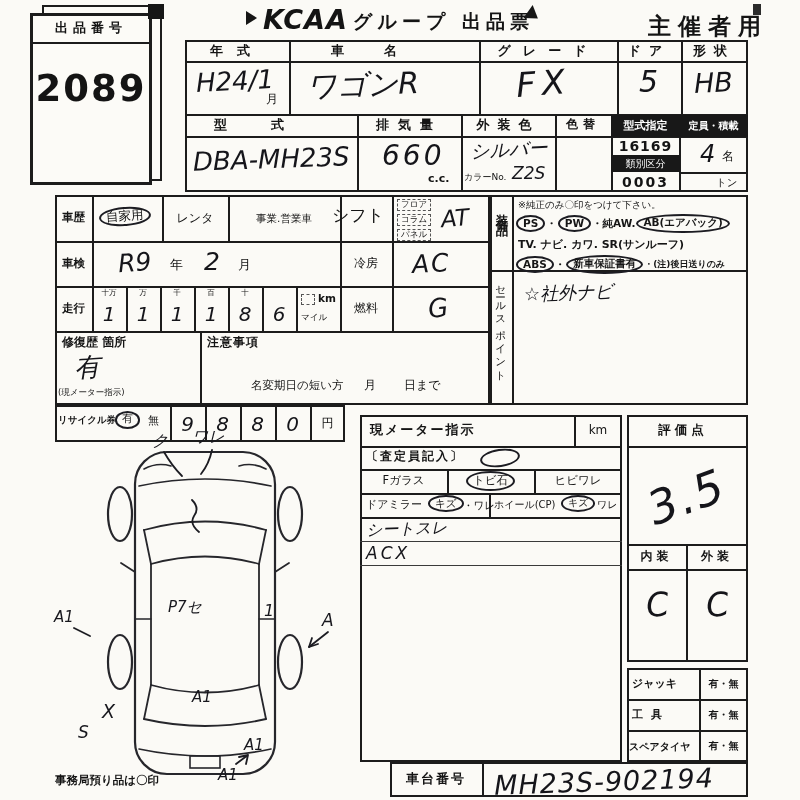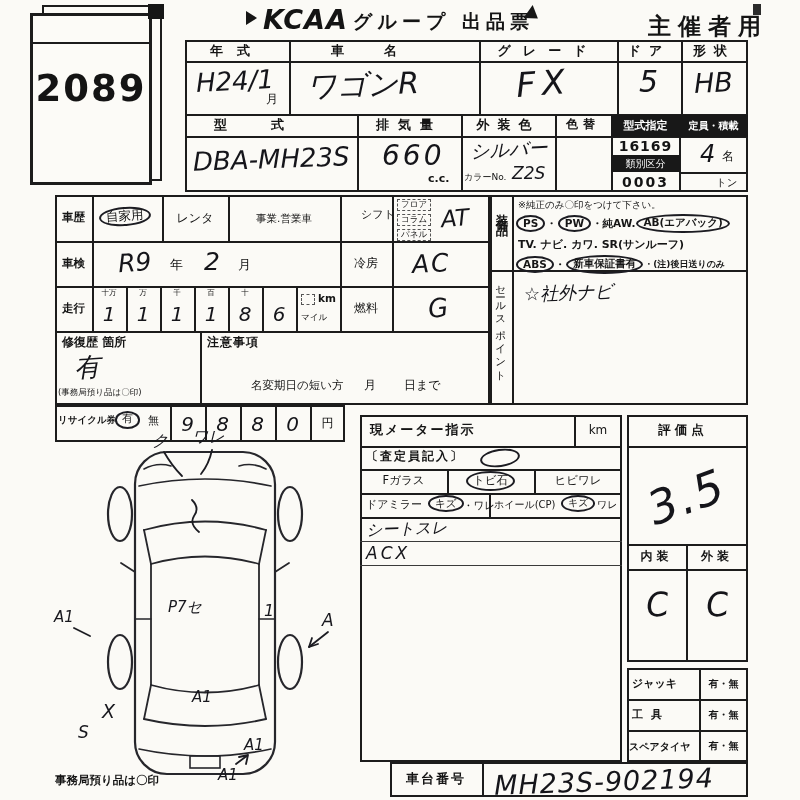--- a/index.html
+++ b/index.html
@@ -18,20 +18,21 @@
 </style>
 </head>
 <body>
 
 <div class="sheet">
 
   <div style="position:absolute;left:753px;top:4px;width:8px;height:11px;background:#2b2b2b;"></div>
 
   <div class="box" style="left:42px;top:5px;width:120px;height:176px;"></div>
   <div class="box" style="left:30px;top:13px;width:122px;height:172px;background:#fcfbf7;border-width:3px;"></div>
+  <div class="lbl c" style="left:30px;top:16px;width:122px;height:24px;font-weight:bold;font-size:13px;letter-spacing:5px;">出品番号</div>
   <div class="hl" style="left:33px;top:42px;width:116px;"></div>
   <div class="lbl c" style="left:30px;top:46px;width:122px;height:86px;font-size:37px;font-weight:bold;letter-spacing:2px;">2089</div>
   <div style="position:absolute;left:148px;top:4px;width:16px;height:15px;background:#161616;"></div>
 
   <div style="position:absolute;left:246px;top:11px;width:0;height:0;border-top:7px solid transparent;border-bottom:7px solid transparent;border-left:11px solid #161616;"></div>
   <span class="lbl" style="left:263px;top:4px;font-size:27px;font-weight:bold;font-style:italic;letter-spacing:1px;">KCAA</span>
   <span class="lbl" style="left:353px;top:11px;font-size:19px;font-weight:bold;letter-spacing:5px;">グループ 出品票</span>
   <div style="position:absolute;left:527px;top:7px;width:0;height:0;border-top:8px solid transparent;border-bottom:8px solid transparent;border-left:12px solid #161616;transform:rotate(35deg);"></div>
   <span class="lbl" style="left:648px;top:13px;font-size:23px;font-weight:bold;letter-spacing:7px;">主催者用</span>
 
@@ -91,21 +92,21 @@
   <div class="vl" style="left:162px;top:195px;height:48px;"></div>
   <div class="vl" style="left:228px;top:195px;height:48px;"></div>
   <div class="vl" style="left:340px;top:195px;height:138px;"></div>
   <div class="vl" style="left:392px;top:195px;height:138px;"></div>
   <div class="vl" style="left:200px;top:331px;height:74px;"></div>
 
   <div class="lbl c" style="left:55px;top:195px;width:37px;height:46px;font-size:11.5px;font-weight:bold;">車歴</div>
   <span class="lbl circ" style="left:99px;top:207px;font-size:12.5px;transform:rotate(-4deg);">自家用</span>
   <div class="lbl c" style="left:162px;top:195px;width:66px;height:47px;font-size:12px;">レンタ</div>
   <div class="lbl c" style="left:228px;top:195px;width:112px;height:47px;font-size:10.5px;">事業.営業車</div>
-  <div class="lbl c" style="left:352px;top:195px;width:52px;height:41px;font-size:11px;">シフト</div>
+  <div class="lbl c" style="left:332px;top:195px;width:52px;height:41px;font-size:17px;">シフト</div>
   <span class="lbl dashbox" style="left:397px;top:199px;font-size:8.5px;padding:0 3px;">フロア</span>
   <span class="lbl dashbox" style="left:397px;top:214px;font-size:8.5px;padding:0 3px;">コラム</span>
   <span class="lbl dashbox" style="left:397px;top:229px;font-size:8.5px;padding:0 3px;">パネル</span>
   <span class="hand" style="left:441px;top:207px;font-size:23px;transform:rotate(-5deg);">AT</span>
 
   <div class="lbl c" style="left:55px;top:242px;width:37px;height:44px;font-size:11.5px;font-weight:bold;">車検</div>
   <span class="hand" style="left:118px;top:250px;font-size:25px;transform:rotate(-4deg);">R9</span>
   <span class="lbl" style="left:170px;top:258px;font-size:13px;">年</span>
   <span class="hand" style="left:204px;top:249px;font-size:25px;">2</span>
   <span class="lbl" style="left:238px;top:258px;font-size:13px;">月</span>
@@ -131,21 +132,21 @@
   <div class="hand c" style="left:228px;top:300px;width:34px;height:28px;font-size:20px;display:flex;align-items:center;justify-content:center;">8</div>
   <div class="hand c" style="left:262px;top:300px;width:34px;height:28px;font-size:20px;display:flex;align-items:center;justify-content:center;">6</div>
   <div class="dashbox" style="left:301px;top:294px;width:14px;height:11px;position:absolute;"></div>
   <span class="lbl" style="left:318px;top:292px;font-size:10.5px;font-weight:bold;">km</span>
   <span class="lbl" style="left:301px;top:313px;font-size:8.5px;">マイル</span>
   <div class="lbl c" style="left:340px;top:287px;width:52px;height:44px;font-size:12px;">燃料</div>
   <span class="hand" style="left:428px;top:295px;font-size:26px;transform:rotate(-6deg);">G</span>
 
   <span class="lbl" style="left:62px;top:336px;font-size:12px;font-weight:bold;">修復歴 箇所</span>
   <span class="hand" style="left:74px;top:354px;font-size:26px;transform:rotate(-4deg);">有</span>
-  <span class="lbl" style="left:58px;top:388px;font-size:8.5px;">(事務局預り品は〇印)</span>
+  <span class="lbl" style="left:58px;top:388px;font-size:8.5px;">(現メーター指示)</span>
   <span class="lbl" style="left:207px;top:336px;font-size:12px;font-weight:bold;letter-spacing:1px;">注意事項</span>
   <span class="lbl" style="left:207px;top:379px;font-size:11.5px;margin-left:44px;">名変期日の短い方</span>
   <span class="lbl" style="left:364px;top:379px;font-size:12px;">月</span>
   <span class="lbl" style="left:404px;top:379px;font-size:12px;">日まで</span>
 
   <div class="box" style="left:55px;top:405px;width:290px;height:37px;"></div>
   <div class="vl" style="left:170px;top:405px;height:37px;"></div>
   <div class="vl" style="left:205px;top:405px;height:37px;"></div>
   <div class="vl" style="left:240px;top:405px;height:37px;"></div>
   <div class="vl" style="left:275px;top:405px;height:37px;"></div>

